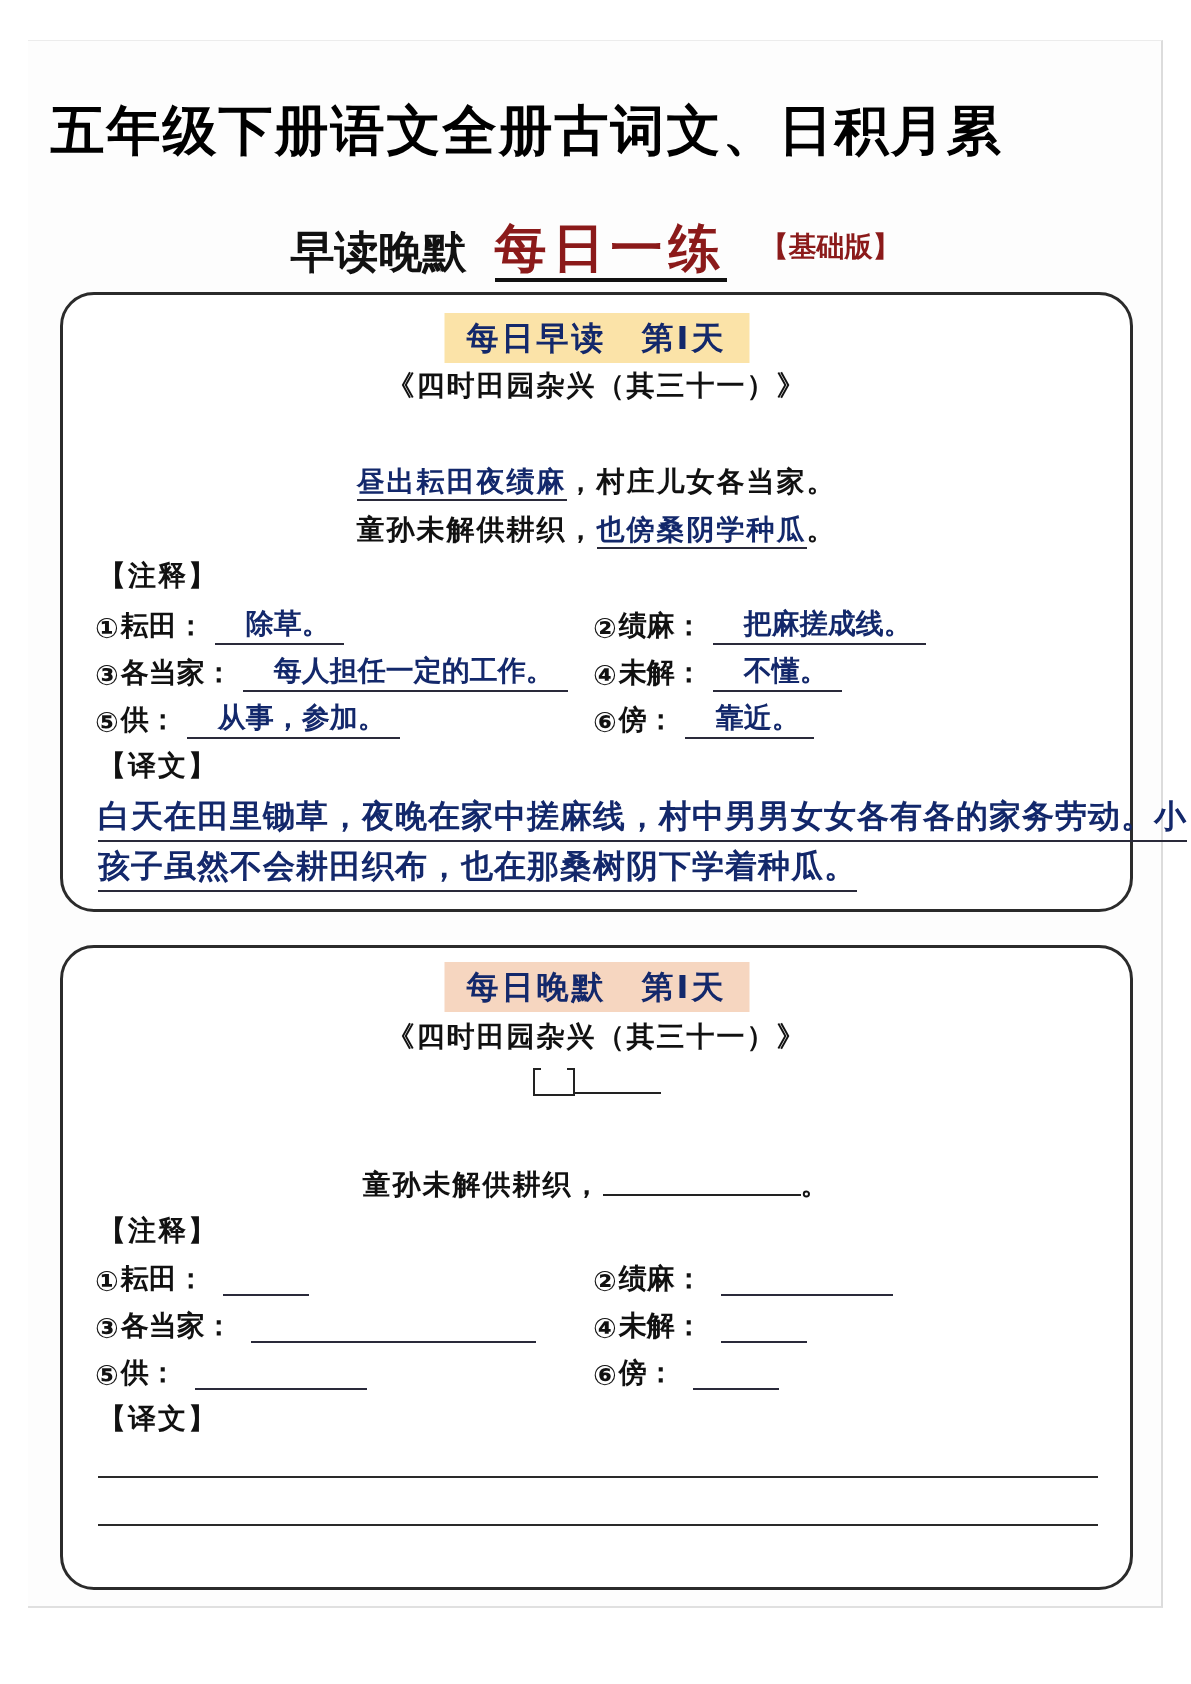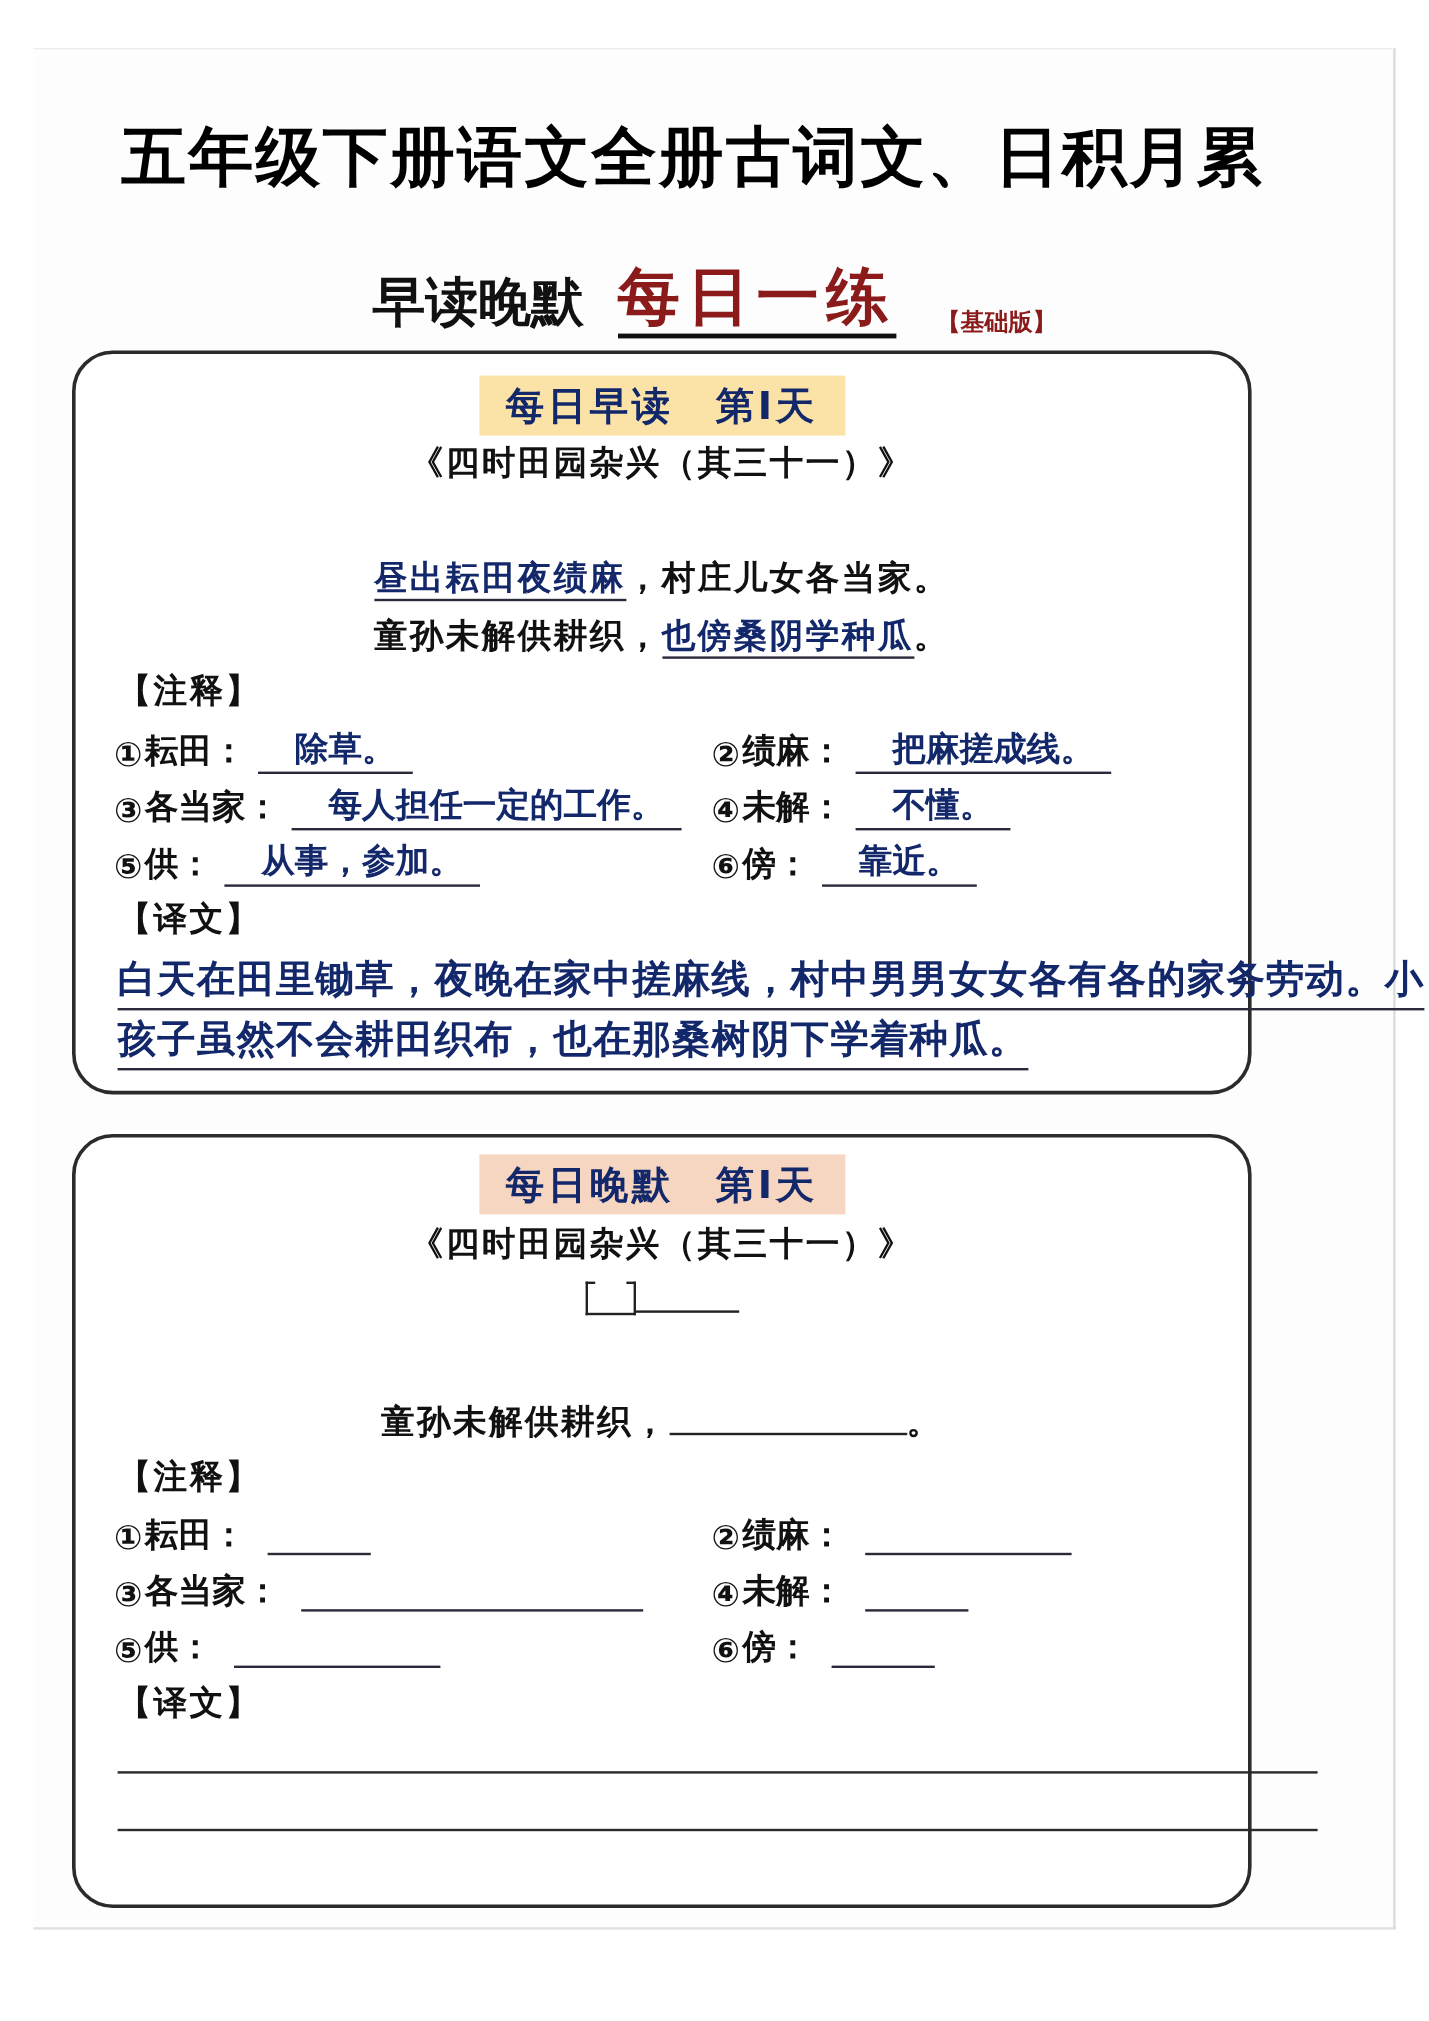--- a/index.html
+++ b/index.html
@@ -6,37 +6,37 @@
     html, body { width: 1191px; height: 1684px; background: #ffffff; overflow: hidden; }
     body { position: relative; font-family: "DejaVu Sans", "Liberation Sans", sans-serif; color: #111; }
 
     .page-frame {
       position: absolute; left: 28px; top: 40px; width: 1135px; height: 1568px;
       border-top: 1px solid #ececec; border-right: 2px solid #dcdcdc; border-bottom: 2px solid #e0e0e0;
       background: #fdfdfd;
     }
 
     .main-title {
-      position: absolute; left: 0; top: 95px; width: 1053px; text-align: right;
+      position: absolute; left: 0; top: 95px; width: 1053px; text-align: center;
       font-size: 54px; font-weight: bold; letter-spacing: 2px; color: #000;
     }
 
     .subtitle-row {
       position: absolute; left: 0; top: 212px; width: 1191px; height: 70px;
       display: flex; justify-content: center; align-items: flex-end; gap: 20px;
     }
     .sub-black { font-size: 44px; font-weight: bold; color: #111; margin-right: 8px; }
     .sub-red {
       font-size: 52px; font-weight: bold; color: #8b1a1a; letter-spacing: 6px;
       border-bottom: 4px solid #111; padding-bottom: 0; line-height: 60px;
     }
-    .sub-tag { font-size: 20px; font-weight: bold; color: #8b1a1a; margin-bottom: 0; margin-left: 14px; }
+    .sub-tag { font-size: 28px; font-weight: bold; color: #8b1a1a; margin-bottom: 16px; margin-left: 14px; }
 
     .card {
-      position: absolute; left: 60px; width: 983px;
+      position: absolute; left: 60px; width: 1073px;
       border: 3px solid #2b2b2b; border-radius: 34px; background: #fff;
     }
     .card.morning { top: 292px; height: 620px; }
     .card.evening { top: 945px; height: 645px; }
 
     .day-badge {
       position: absolute; left: 50%; transform: translateX(-50%);
       padding: 0 14px; height: 50px; line-height: 50px;
       font-size: 32px; font-weight: bold; color: #13286b; white-space: nowrap; letter-spacing: 3px;
     }

